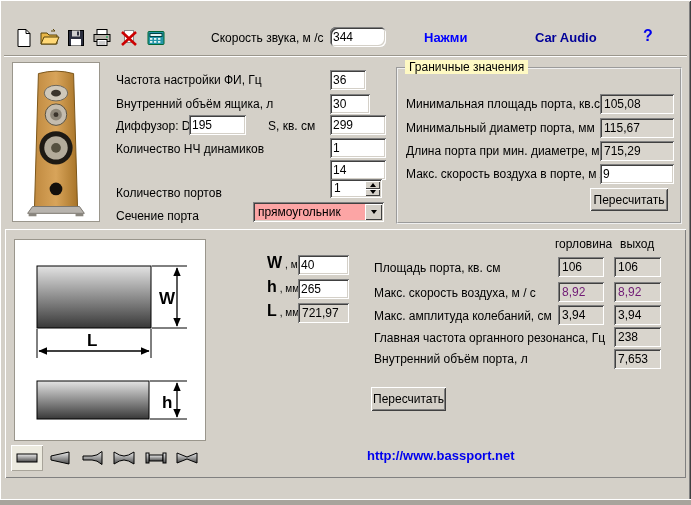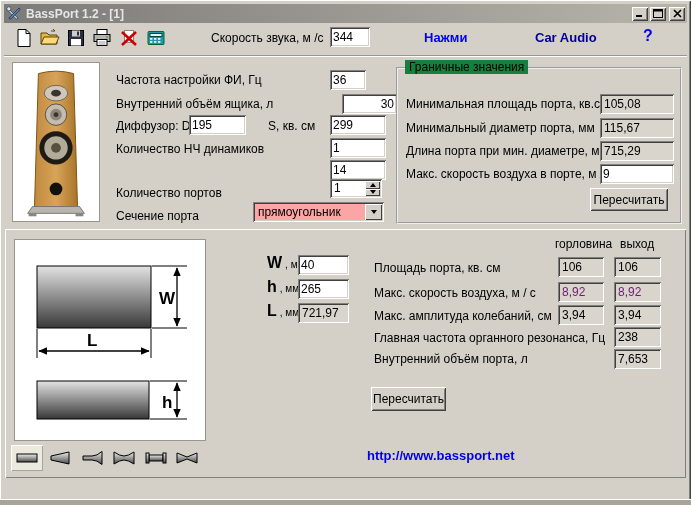--- a/index.html
+++ b/index.html
@@ -31,21 +31,21 @@
     padding:1px 4px; font-size:12px;
     box-shadow: inset 1px 1px 0 #808080, inset -1px -1px 0 #ffffff,
                 inset 2px 2px 0 #404040, inset -2px -2px 0 #d9d5cd; }
   .magenta { color:#701a75; }
   .btn { position:absolute; background:#d4d0c8; font-size:12px; text-align:center;
     display:flex; align-items:center; justify-content:center; cursor:pointer;
     box-shadow: inset 1px 1px 0 #ffffff, inset -1px -1px 0 #404040,
                 inset 2px 2px 0 #d4d0c8, inset -2px -2px 0 #808080; }
   .groupbox { position:absolute; left:396px; top:67px; width:286px; height:157px;
     border:2px groove #efefef; }
-  .gb-legend { position:absolute; top:-9px; left:7px; background:#15803d; padding:0 4px; }
+  .gb-legend { position:absolute; top:-9px; left:7px; background:#fef9c3; padding:0 4px; }
   .divider { position:absolute; left:4px; top:55px; right:4px; height:2px;
     border-top:1px solid #9a968c; border-bottom:1px solid #ffffff; }
   .panel { position:absolute; left:5px; top:229px; width:681px; height:249px;
     box-shadow: inset 1px 1px 0 #ffffff, inset -1px -1px 0 #808080; }
   .imgbox { position:absolute; background:#fff; border:1px solid #9a968c; }
   .spinbox { position:absolute; left:330px; top:179px; width:52px; height:19px; background:#fff;
     box-shadow: inset 1px 1px 0 #808080, inset -1px -1px 0 #ffffff,
                 inset 2px 2px 0 #404040, inset -2px -2px 0 #d4d0c8;
     display:flex; align-items:stretch; }
   .spin-val { flex:1; padding:2px 0 0 4px; font-size:12px; }
@@ -92,44 +92,20 @@
         <stop offset="1" stop-color="#a87428"></stop>
     </linearGradient>
     <marker id="ah" markerWidth="8" markerHeight="8" refX="6.5" refY="3" orient="auto-start-reverse">
       <path d="M0,0 L7,3 L0,6 Z" fill="#000"></path>
     </marker>
   </defs>
 </svg>
 
 <div class="window">
 
-  <div class="titlebar">
-    <svg width="15" height="15" viewBox="0 0 16 16">
-      <path d="M2,2 L13,13 L11,14 L1,4 Z" fill="#b9c8dd" stroke="#33435c" stroke-width="0.8"></path>
-      <path d="M14,2 L3,13 L5,14 L15,4 Z" fill="#5b7fb4" stroke="#1c3050" stroke-width="0.8"></path>
-      <circle cx="3" cy="3" r="2.2" fill="#d7dfe9" stroke="#33435c" stroke-width="0.8"></circle>
-    </svg>
-    <span class="title-text">BassPort 1.2 - [1]</span>
-    <div class="winbtn raised">
-      <svg width="10" height="9" viewBox="0 0 10 9">
-          <rect x="1" y="6" width="6" height="2" fill="#000"></rect>
-        </svg>
-    </div>
-    <div class="winbtn raised">
-      <svg width="10" height="9" viewBox="0 0 10 9">
-          <rect x="0.5" y="0.5" width="9" height="8" fill="none" stroke="#000"></rect>
-          <rect x="0.5" y="0.5" width="9" height="2" fill="#000"></rect>
-        </svg>
-    </div>
-    <div class="winbtn raised" style="margin-left:3px">
-      <svg width="9" height="9" viewBox="0 0 9 9">
-          <path d="M1,1 L8,8 M8,1 L1,8" stroke="#000" stroke-width="1.6"></path>
-        </svg>
-    </div>
-  </div>
 
   <div class="tbicon" style="left:14px">
     <svg width="20" height="20" viewBox="0 0 20 20">
       <path d="M4,1.5 L12,1.5 L16,5.5 L16,18.5 L4,18.5 Z" fill="#fff" stroke="#000"></path>
       <path d="M12,1.5 L12,5.5 L16,5.5" fill="none" stroke="#000"></path>
     </svg>
   </div>
   <div class="tbicon" style="left:40px">
     <svg width="20" height="20" viewBox="0 0 20 20">
       <path d="M1,5 L7,5 L9,7 L17,7 L17,16 L1,16 Z" fill="#e8b648" stroke="#5a4408"></path>
@@ -168,21 +144,21 @@
           <rect x="4" y="10" width="2.4" height="1.8"></rect>
           <rect x="8" y="10" width="2.4" height="1.8"></rect>
           <rect x="12" y="10" width="2.4" height="1.8"></rect>
           <rect x="4" y="13" width="2.4" height="1.8"></rect>
           <rect x="8" y="13" width="2.4" height="1.8"></rect>
           <rect x="12" y="13" width="2.4" height="1.8"></rect>
         </g>
     </svg>
   </div>
   <div class="lbl" style="left:211px; top:31px">Скорость звука, м /с</div>
-  <input class="field" style="left: 330px; top: 27px; width: 40px;" value="344">
+  <input class="field" style="left: 330px; top: 27px; width: 56px; border-radius: 6px;" value="344">
   <span class="link" style="left:424px; top:30px; font-size:13px; color:#0000ff">Нажми</span>
   <span class="link" style="left:535px; top:30px; font-size:13px; color:#000099">Car Audio</span>
   <span class="link" style="left:643px; top:27px; font-size:16px; color:#0000ee">?</span>
   <div class="divider"></div>
 
   <div class="imgbox" style="left:12px; top:62px; width:88px; height:160px">
     <svg width="86" height="158" viewBox="0 0 88 160">
       <path d="M26,10 Q44,5 62,10 L66,146 L22,146 Z" fill="url(#wood)" stroke="#7a5418" stroke-width="1"></path>
       <ellipse cx="44" cy="30" rx="12" ry="8" fill="#cfc8ba" stroke="#6b6458"></ellipse>
       <ellipse cx="44" cy="30" rx="5" ry="3.5" fill="#3a342c"></ellipse>
@@ -195,21 +171,21 @@
       <circle cx="44" cy="128" r="6.5" fill="#14100c"></circle>
       <path d="M20,146 L68,146 L73,153 L15,153 Z" fill="#b8b4ae" stroke="#7a766e"></path>
       <rect x="16" y="153" width="8" height="3" fill="#8a867e"></rect>
       <rect x="64" y="153" width="8" height="3" fill="#8a867e"></rect>
     </svg>
   </div>
 
   <div class="lbl" style="left:116px; top:73px">Частота настройки ФИ, Гц</div>
   <input class="field" style="left: 330px; top: 70px; width: 36px;" value="36">
   <div class="lbl" style="left:116px; top:97px">Внутренний объём ящика, л</div>
-  <input class="field" style="left: 342px; top: 94px; width: 55px; text-align: right;" value="30">
+  <input class="field" style="left: 330px; top: 94px; width: 40px;" value="30">
   <div class="lbl" style="left:116px; top:119px">Диффузор: D, мм</div>
   <input class="field" style="left: 189px; top: 115px; width: 57px;" value="195">
   <div class="lbl" style="left:268px; top:119px">S, кв. см</div>
   <input class="field" style="left: 330px; top: 115px; width: 56px;" value="299">
   <div class="lbl" style="left:116px; top:142px">Количество НЧ динамиков</div>
   <input class="field" style="left: 330px; top: 138px; width: 56px;" value="1">
   <input class="field" style="left: 330px; top: 160px; width: 56px;" value="14">
   <div class="lbl" style="left:116px; top:186px">Количество портов</div>
   <div class="spinbox">
     <span class="spin-val">1</span>

